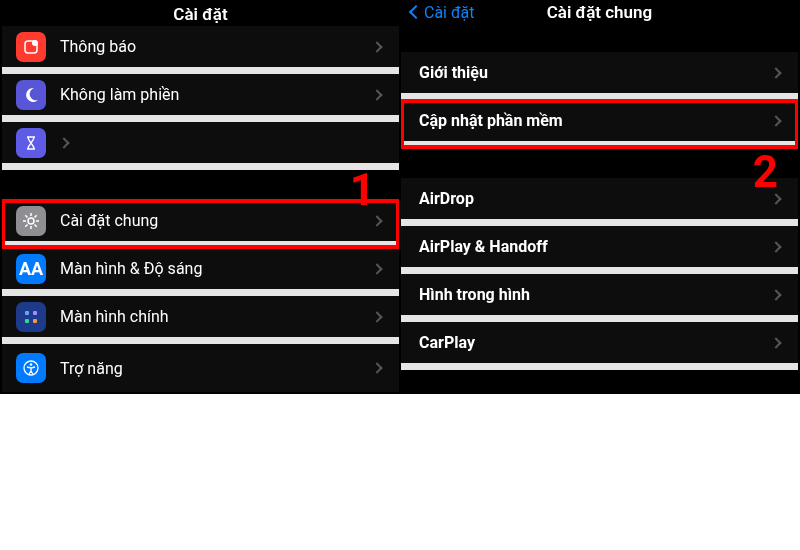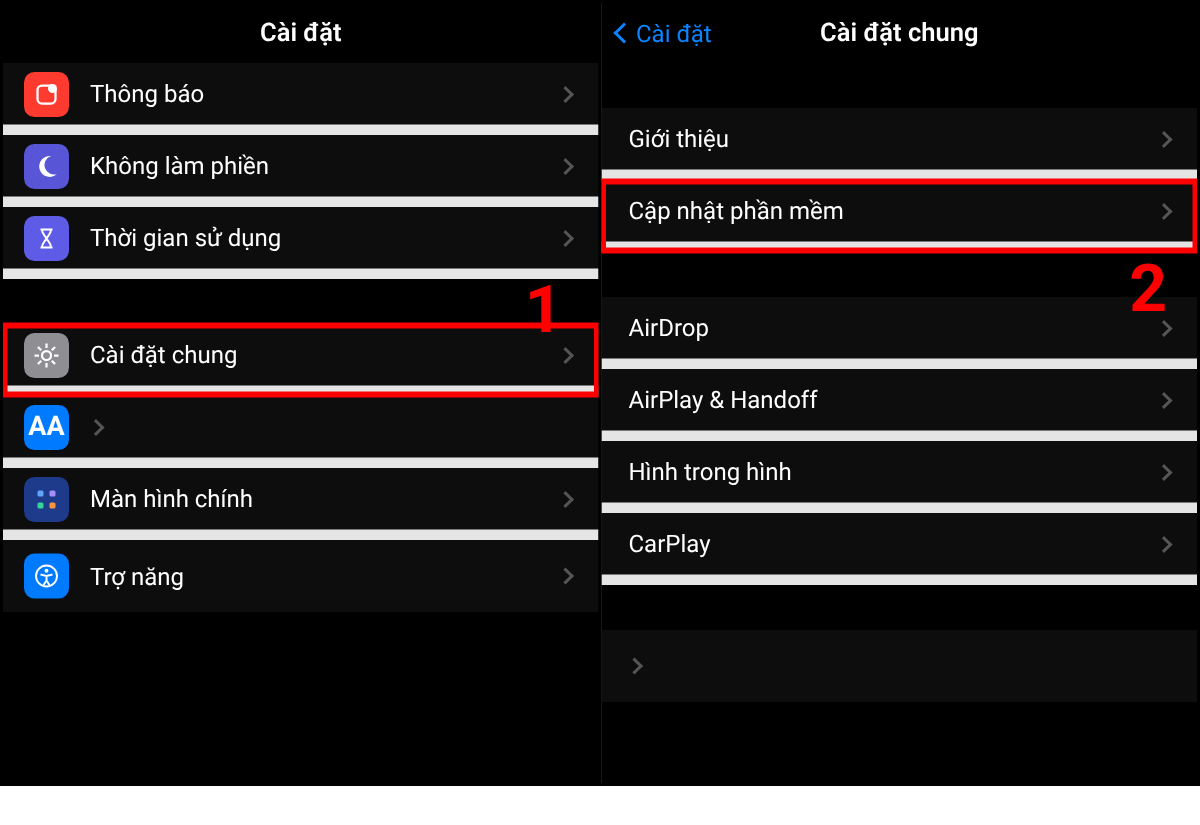--- a/index.html
+++ b/index.html
@@ -7,21 +7,21 @@
     background: #fff;
     font-family: -apple-system, BlinkMacSystemFont, "Segoe UI", Roboto, Helvetica, Arial, sans-serif;
     width: 800px;
     height: 550px;
     overflow: hidden;
     position: relative;
   }
   .container {
     display: flex;
     width: 800px;
-    height: 524px;
+    height: 394px;
     background: #fdba74;
     border: 2px solid #000;
   }
   .panel {
     flex: 1;
     background: #000;
     display: flex;
     flex-direction: column;
     overflow: hidden;
   }
@@ -84,20 +84,21 @@
   .row .chev {
     width: 8px;
     height: 8px;
     border-right: 2px solid #555;
     border-top: 2px solid #555;
     transform: rotate(45deg);
     margin-right: 4px;
   }
   .row-simple {
     padding-left: 18px;
+    font-weight: bold;
   }
   .highlight-red {
     outline: 4px solid #ff0000;
     outline-offset: -3px;
     z-index: 2;
   }
   .step-num {
     position: absolute;
     color: #ff0000;
     font-size: 44px;
@@ -150,21 +151,20 @@
         <span class="label">Không làm phiền</span>
         <span class="chev"></span>
       </div>
 
       <div class="row">
         <div class="icon-box ic-violet">
           <svg width="18" height="18" viewBox="0 0 18 18">
               <path d="M5 3h8M5 15h8M6 3c0 3 2 4 3 6-1 2-3 3-3 6M12 3c0 3-2 4-3 6 1 2 3 3 3 6" stroke="#fff" stroke-width="1.3" fill="none"></path>
             </svg>
         </div>
-        <span class="label">Thời gian sử dụng</span>
         <span class="chev"></span>
       </div>
 
       <div class="group-gap" style="position:relative;">
         <span class="step-num" style="right:24px;top:-6px;">1</span>
       </div>
 
       <div class="row highlight-red">
         <div class="icon-box ic-gray">
           <svg width="20" height="20" viewBox="0 0 20 20">
@@ -183,20 +183,21 @@
         </div>
         <span class="label">Cài đặt chung</span>
         <span class="chev"></span>
       </div>
 
 
       <div class="row">
         <div class="icon-box ic-blue">
           <span class="glyph glyph-aa">AA</span>
         </div>
+        <span class="label">Màn hình &amp; Độ sáng</span>
         <span class="chev"></span>
       </div>
 
       <div class="row">
         <div class="icon-box ic-darkblue">
           <svg width="18" height="18" viewBox="0 0 18 18">
               <rect x="3" y="3" width="4" height="4" rx="1" fill="#60a5fa"></rect>
               <rect x="11" y="3" width="4" height="4" rx="1" fill="#a78bfa"></rect>
               <rect x="3" y="11" width="4" height="4" rx="1" fill="#34d399"></rect>
               <rect x="11" y="11" width="4" height="4" rx="1" fill="#fb923c"></rect>

